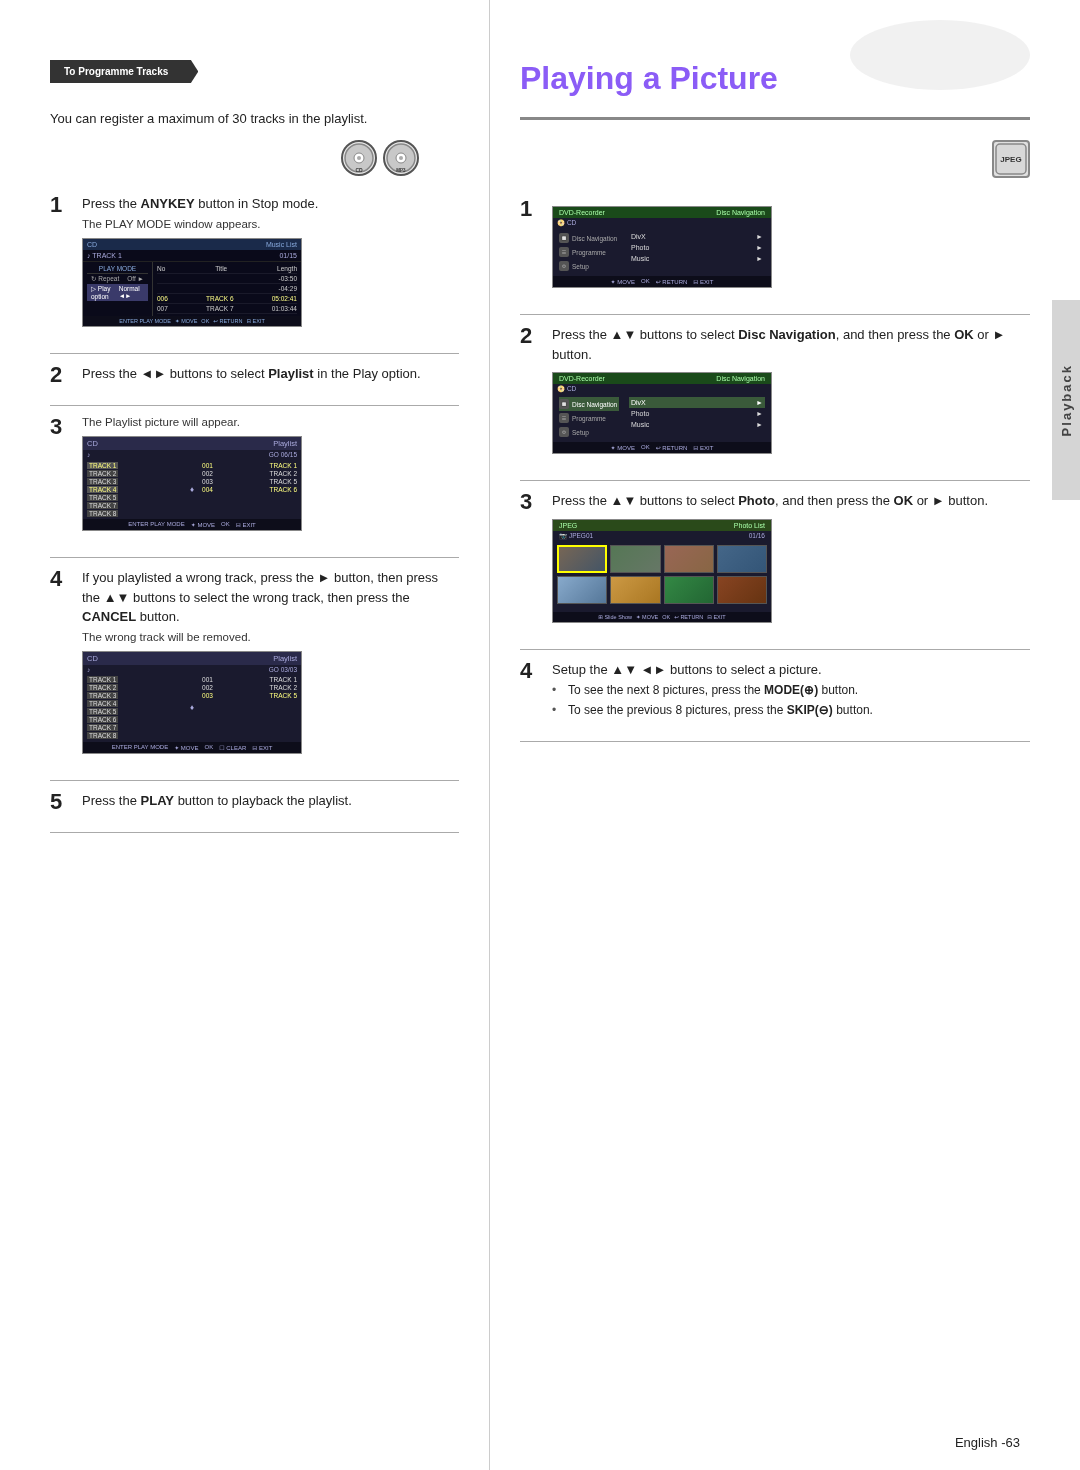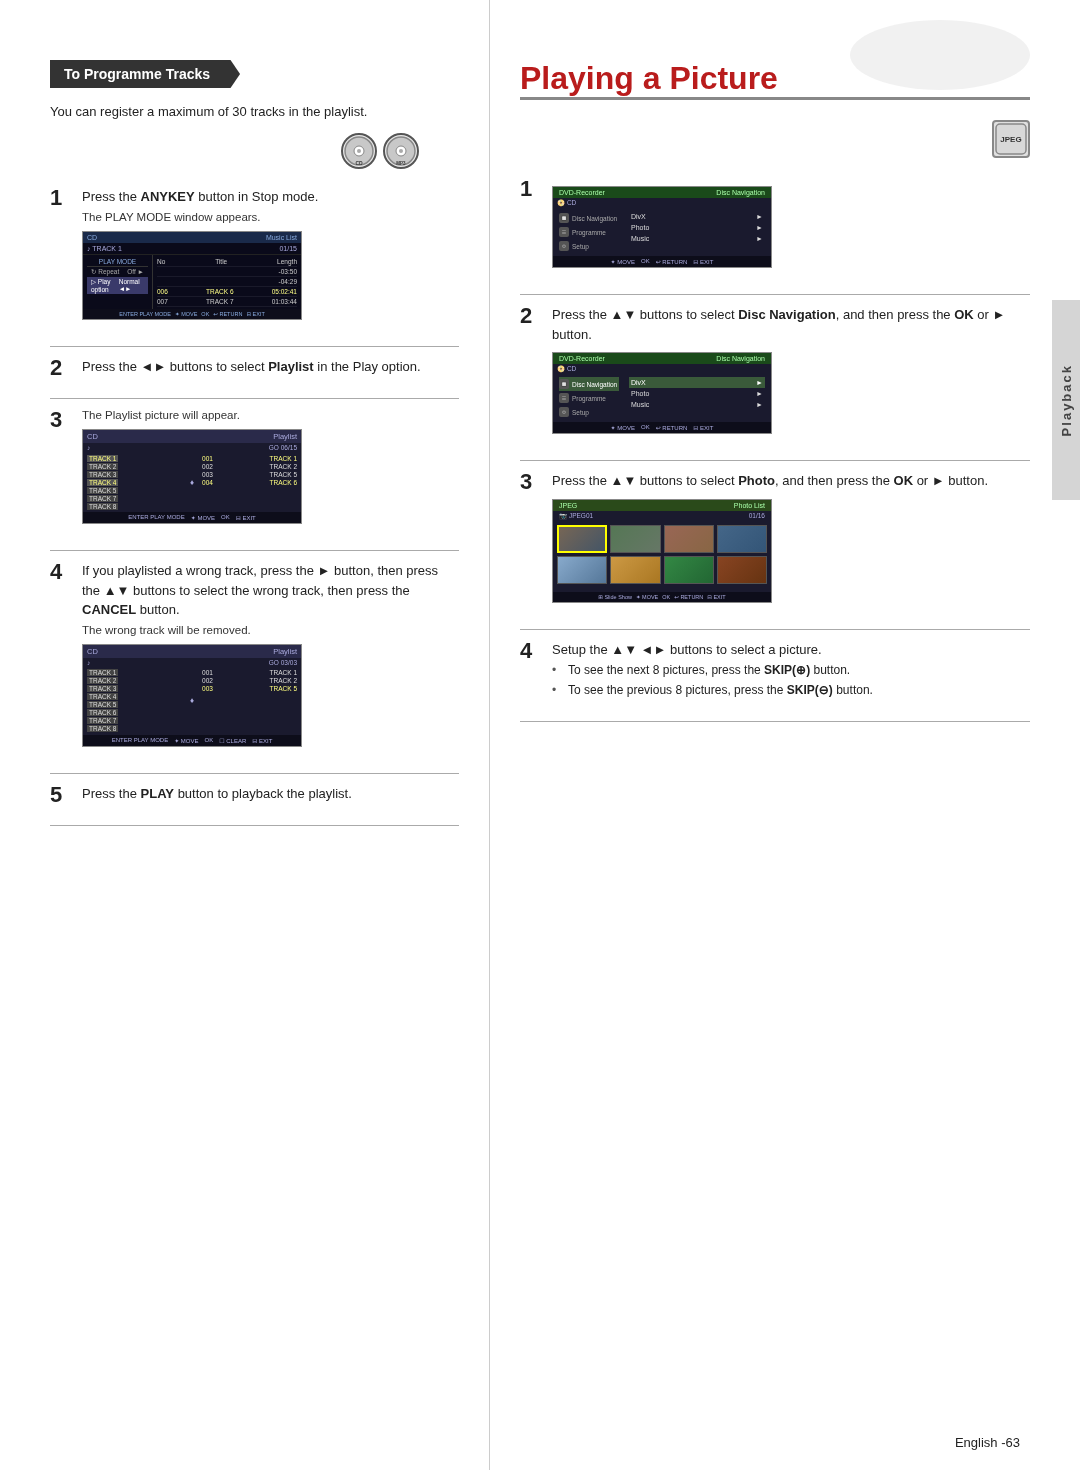--- a/index.html
+++ b/index.html
@@ -33,24 +33,24 @@
       width: 590px;
       padding: 30px 50px 30px 30px;
       position: relative;
     }
 
     
     .section-header {
       background: #333;
       color: #fff;
       padding: 6px 14px;
-      font-size: 14px;
+      font-size: 10px;
       font-weight: bold;
       display: inline-block;
-      margin-bottom: 16px;
+      margin-bottom: 28px;
       clip-path: polygon(0 0, 95% 0, 100% 50%, 95% 100%, 0 100%);
       padding-right: 30px;
     }
 
     .intro-text {
       font-size: 13px;
       margin-bottom: 14px;
     }
 
     
@@ -168,25 +168,25 @@
     }
 
     .playlist-row.active {
       color: #ffff80;
     }
 
     
     .right-title {
       font-size: 32px;
       font-weight: bold;
-      color: #b91c1c;
+      color: #8b5cf6;
       margin-bottom: 20px;
       margin-top: 10px;
       border-bottom: 3px solid #888;
-      padding-bottom: 0;
+      padding-bottom: 20px;
       position: relative;
     }
 
     .right-title-bg {
       position: absolute;
       right: 0;
       top: -10px;
       width: 180px;
       height: 70px;
       background: #ddd;
@@ -928,21 +928,21 @@
     <hr class="divider">
 
     <div class="step">
       <div class="step-number">4</div>
       <div class="step-content">
         <div class="step-title">
           Setup the ▲▼ ◄► buttons to select a picture.
         </div>
         <div class="bullet-item">
           <span class="bullet-dot">•</span>
-          <span>To see the next 8 pictures, press the <b>SKIP(⊕)</b> button.</span>
+          <span>To see the next 8 pictures, press the <b>MODE(⊕)</b> button.</span>
         </div>
         <div class="bullet-item">
           <span class="bullet-dot">•</span>
           <span>To see the previous 8 pictures, press the <b>SKIP(⊖)</b> button.</span>
         </div>
       </div>
     </div>
 
     <hr class="divider">
 

